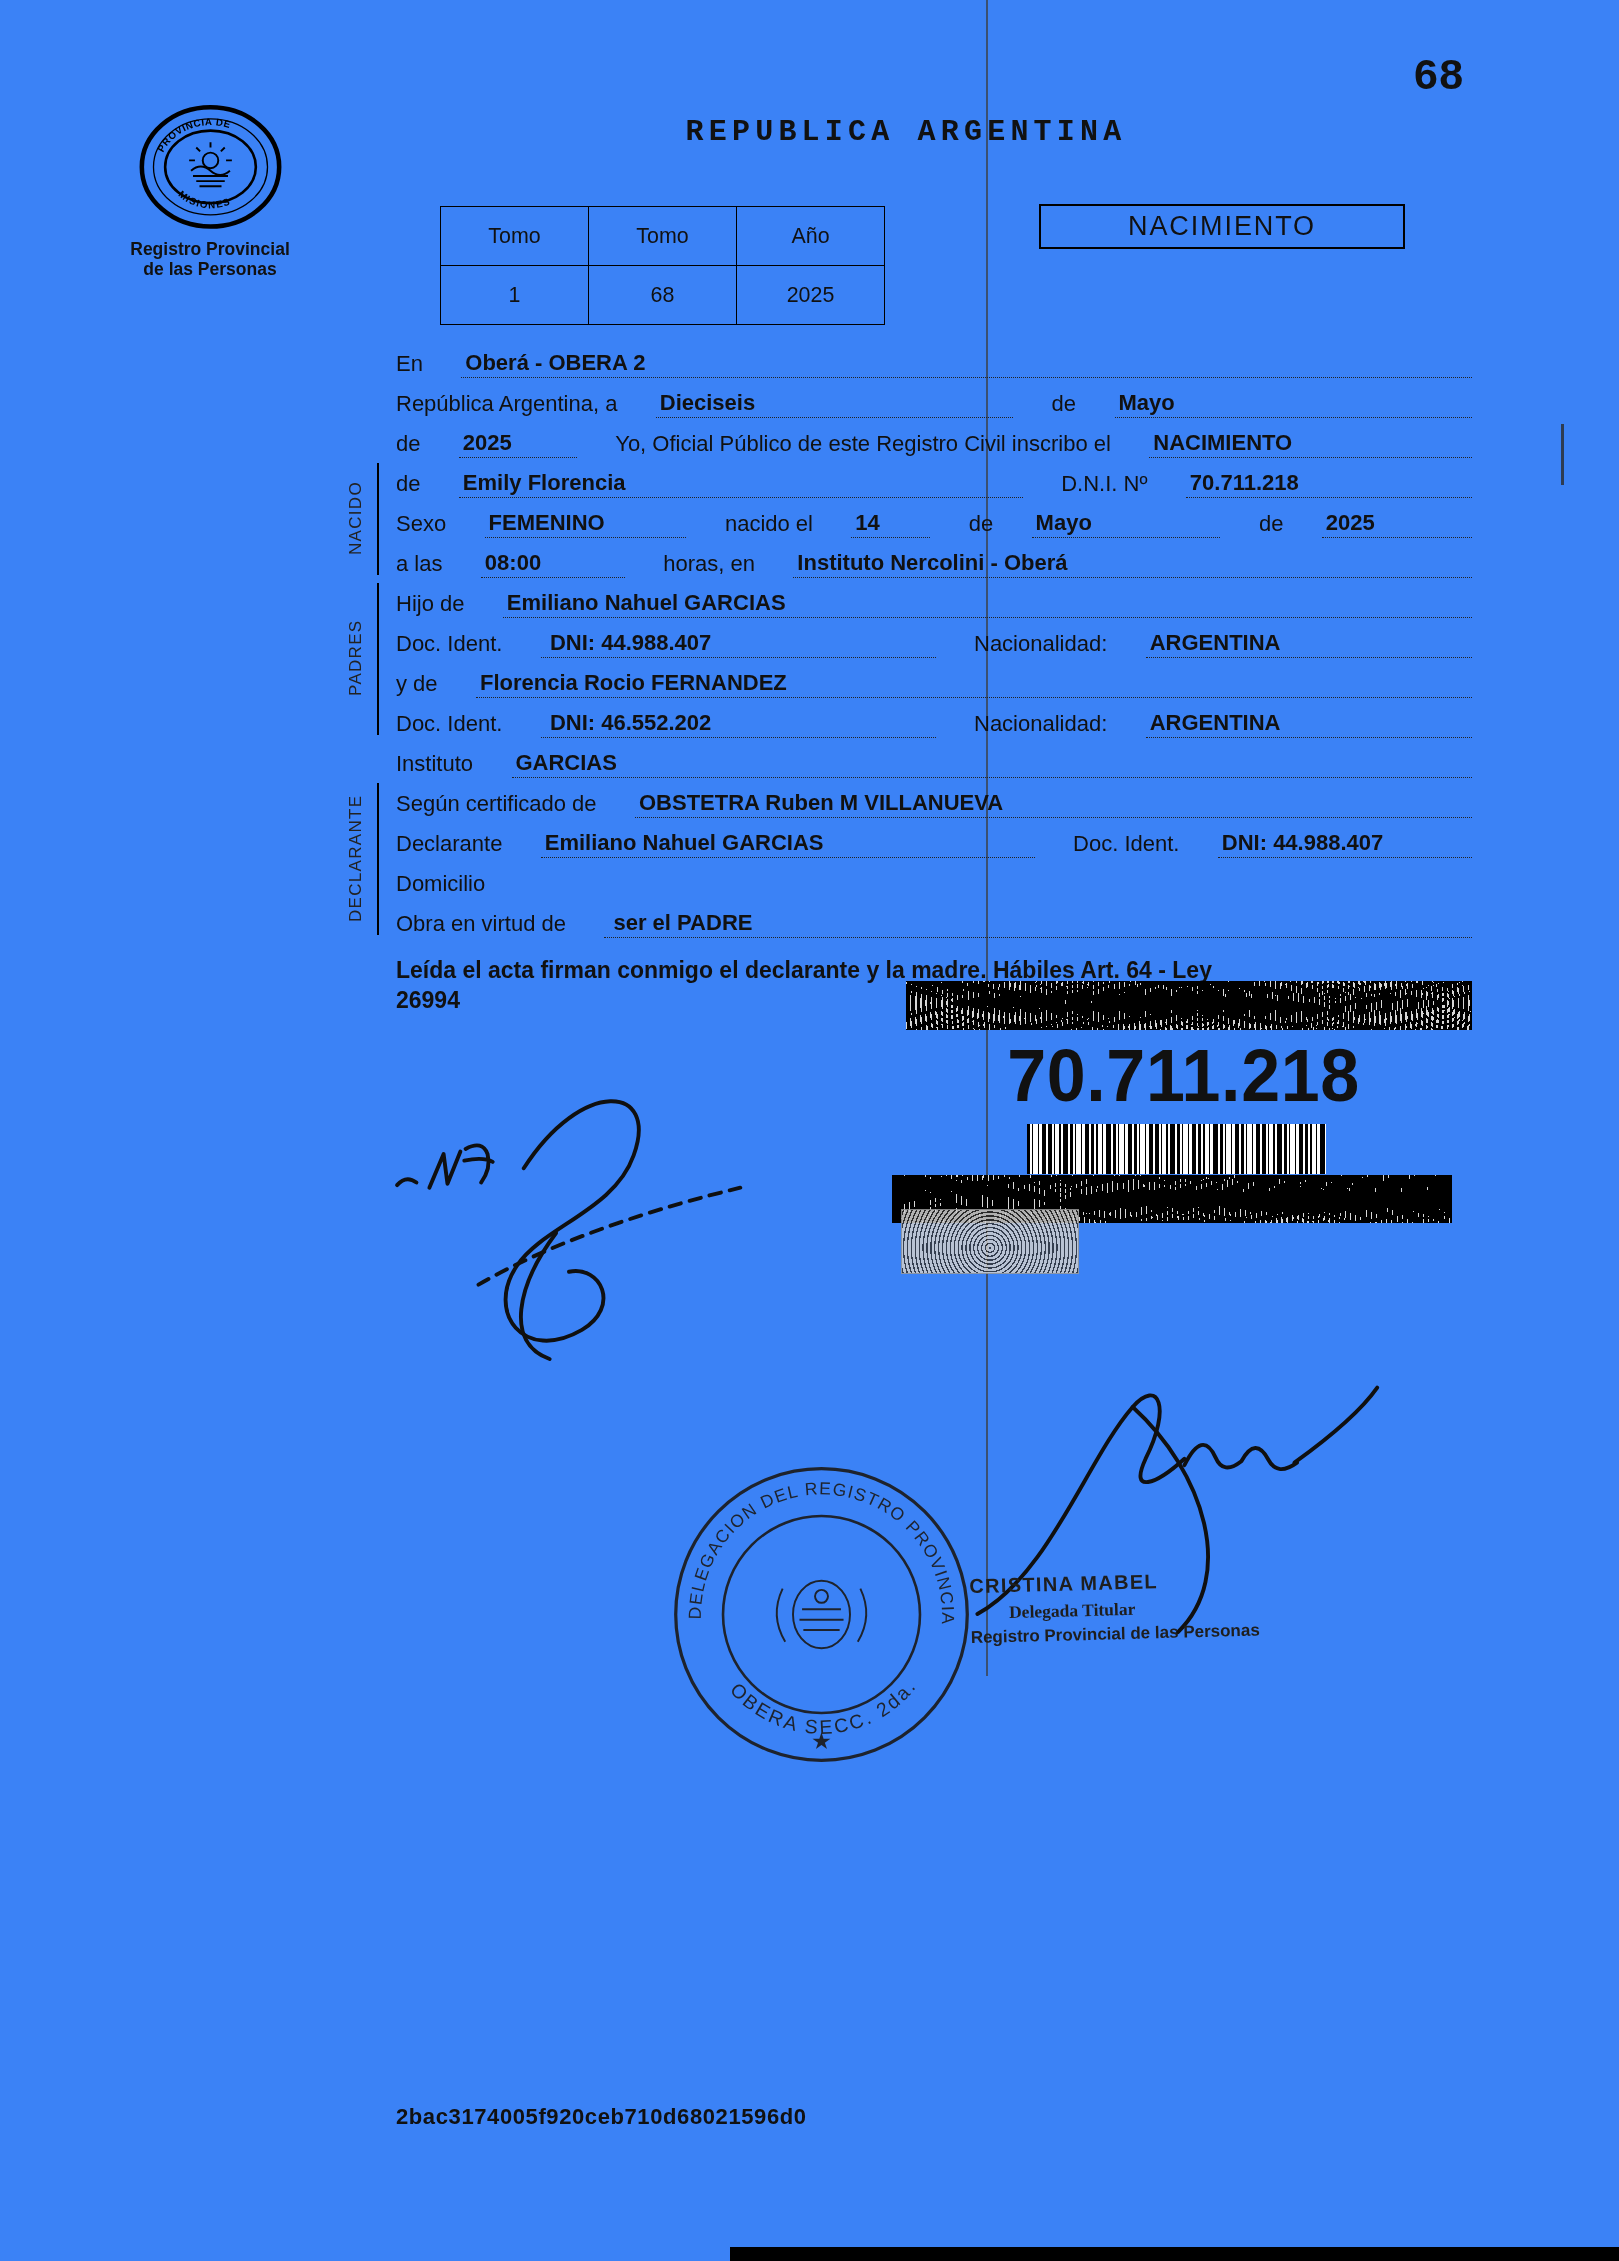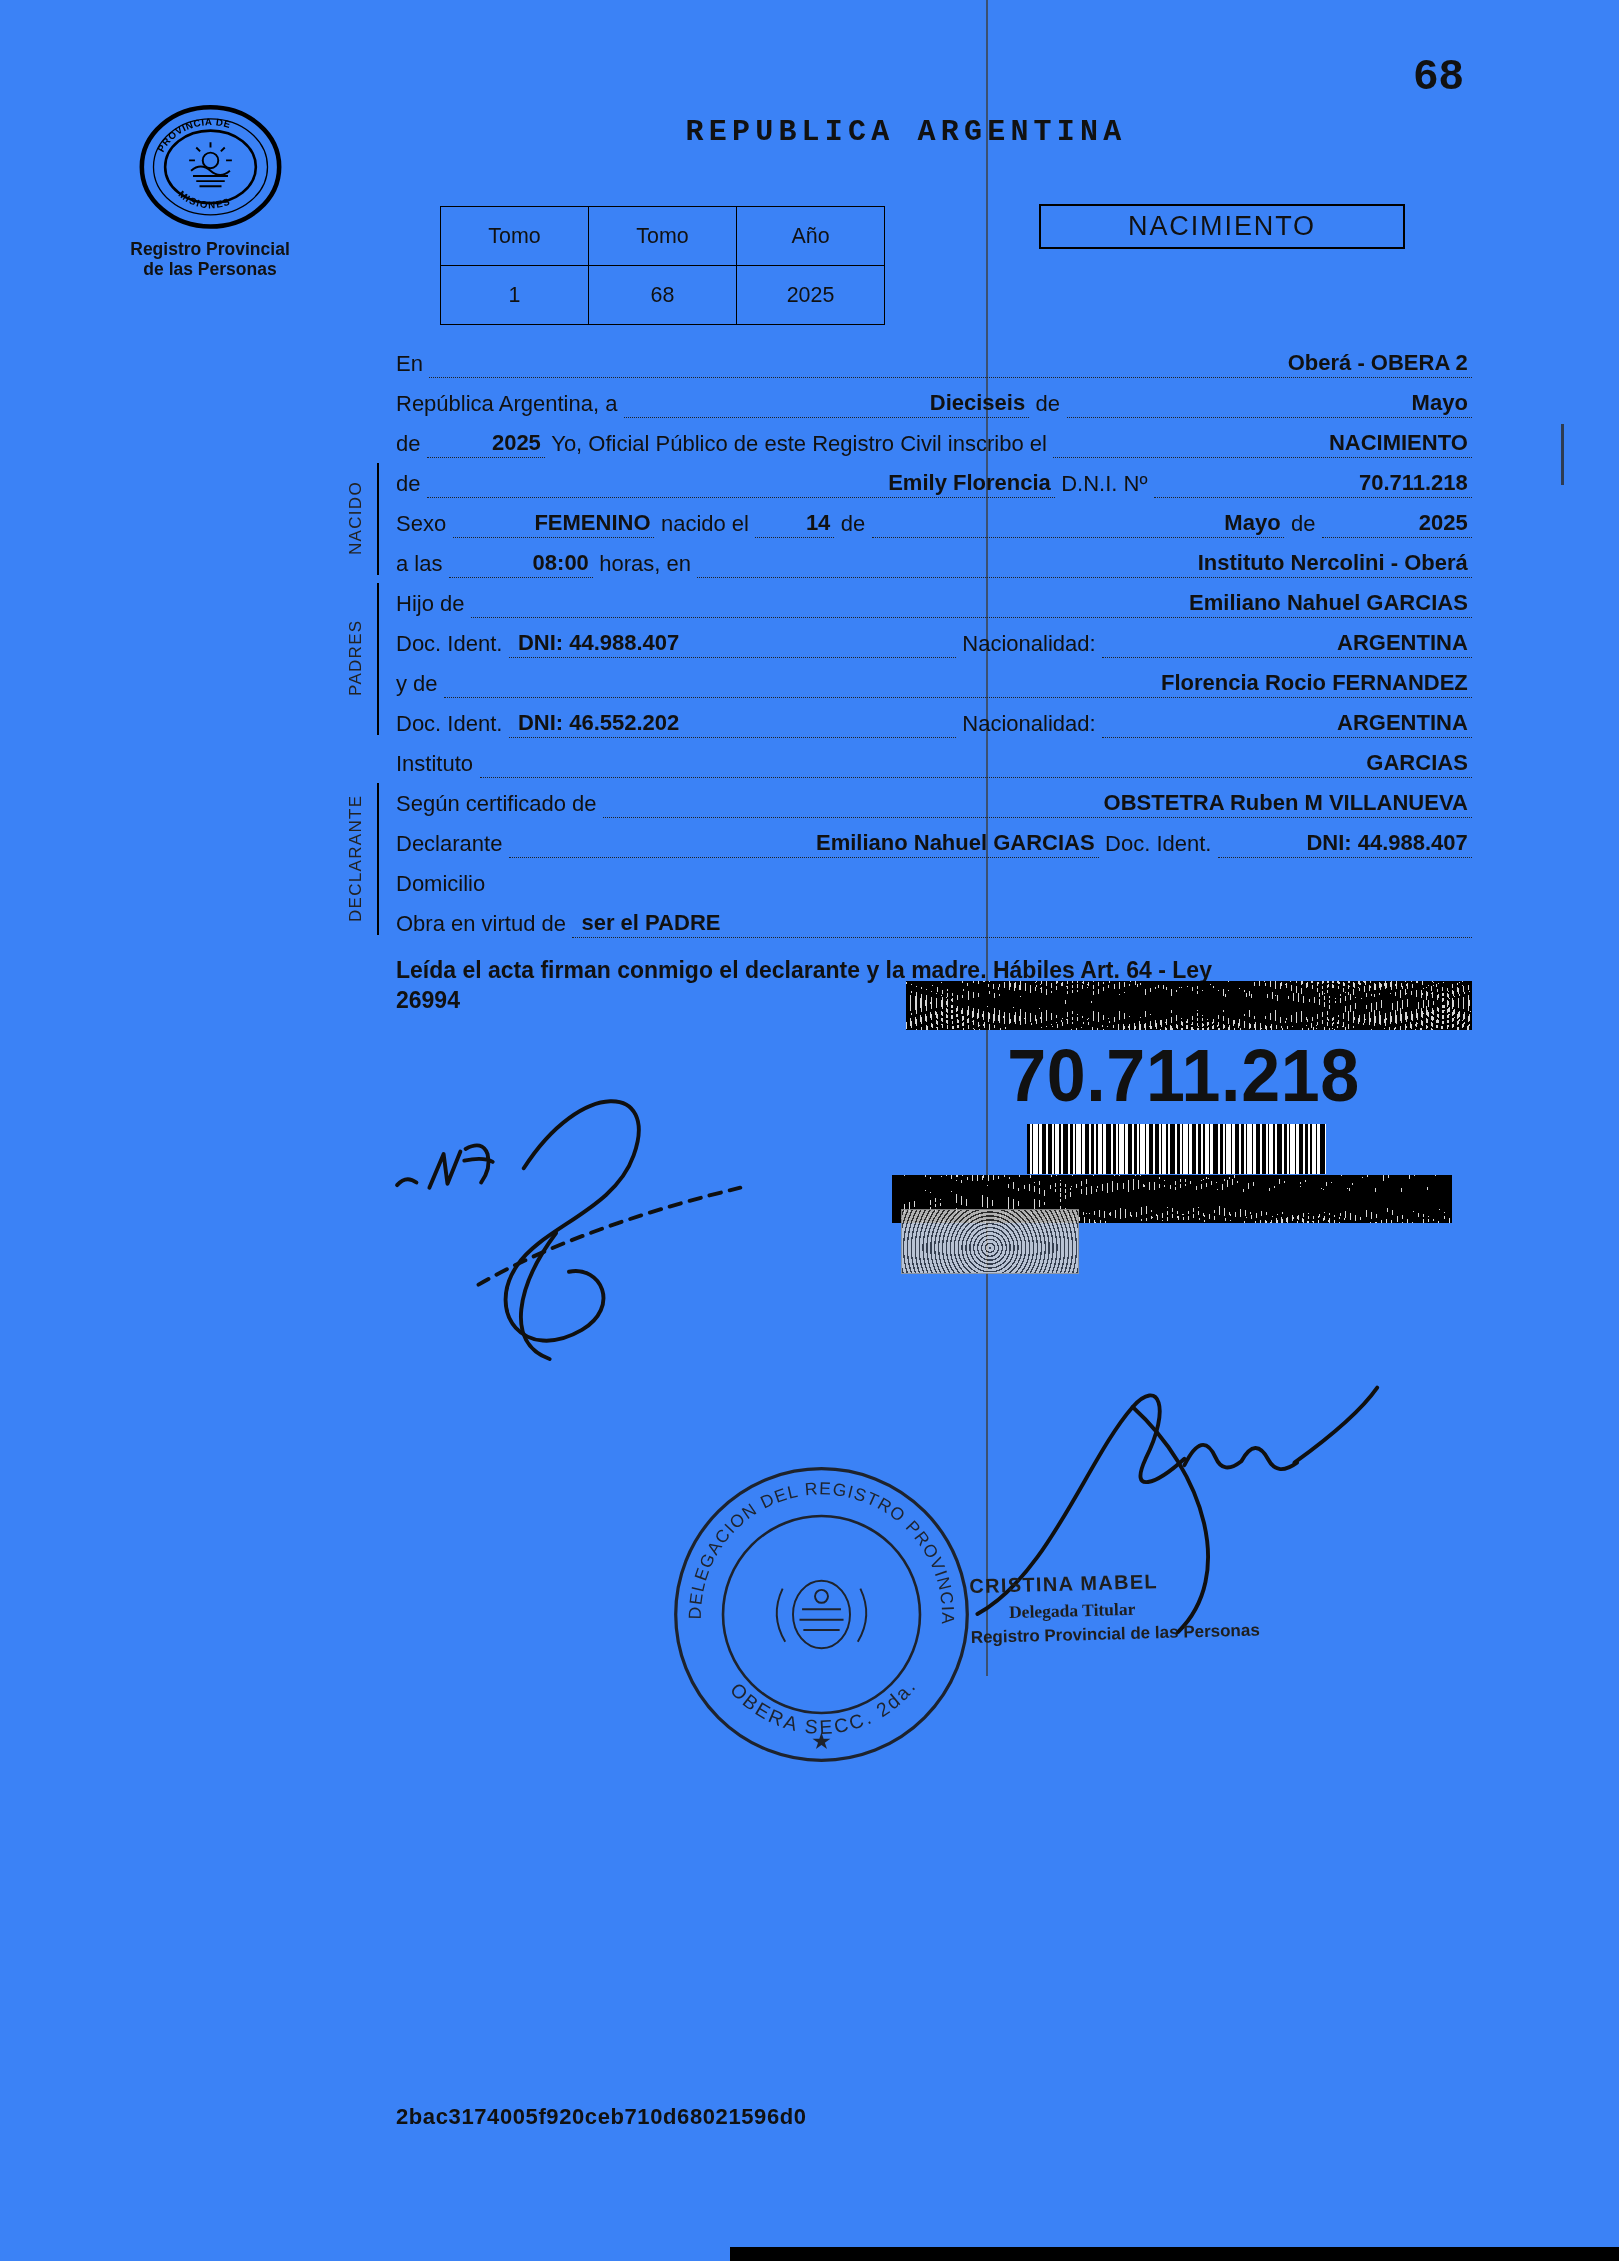--- a/index.html
+++ b/index.html
@@ -30,25 +30,25 @@
     font-size:21.4px; font-weight:normal; padding:9px;
   }
 
   .type-box {
     position:absolute; left:1039px; top:204px; width:362px; height:41px;
     border:2.6px solid #000; display:flex; align-items:center; justify-content:center;
     font-size:27px; letter-spacing:1.9px; font-weight:500;
   }
 
   .form { position:absolute; left:396px; top:338px; width:1077px; }
-  .form-line { height:40px; display:flex; align-items:flex-end; font-size:22px; }
+  .form-line { height:40px; display:flex; align-items:flex-end; font-size:22px;gap:32px; }
   .lbl { white-space:nowrap; padding:0 5.2px 1.3px 0; }
   .lbl.mid { padding:0 5.2px 1.3px 5.2px; }
   .fill {
-    border-bottom:1.9px dotted #222; text-align:right; font-weight:bold;
+    border-bottom:1.9px dotted #222; text-align:left; font-weight:bold;
     padding:0 3.9px 0.6px 3.9px; margin:0 1.3px; min-width:39px; white-space:nowrap;
     overflow:hidden;
   }
   .f1 { flex:1; } .f12 { flex:1.2; } .f2 { flex:2; }
   .w110 { flex:0 0 71px; } .w170 { flex:0 0 110px; } .w210 { flex:0 0 136px; }
   .w220 { flex:0 0 142px; } .w300 { flex:0 0 194px; } .w380 { flex:0 0 246px; }
   .ta-l { text-align:left; padding-left:9px; }
 
   .section { position:relative; }
   .section::before { content:""; position:absolute; left:-19.4px; top:5.2px; bottom:2.6px; width:1.9px; background:#000; }

